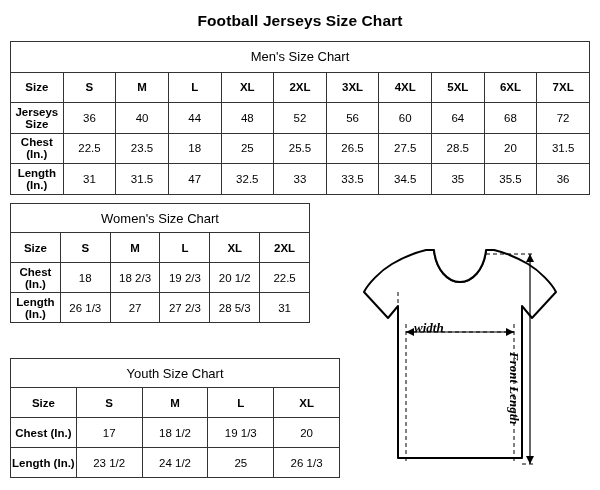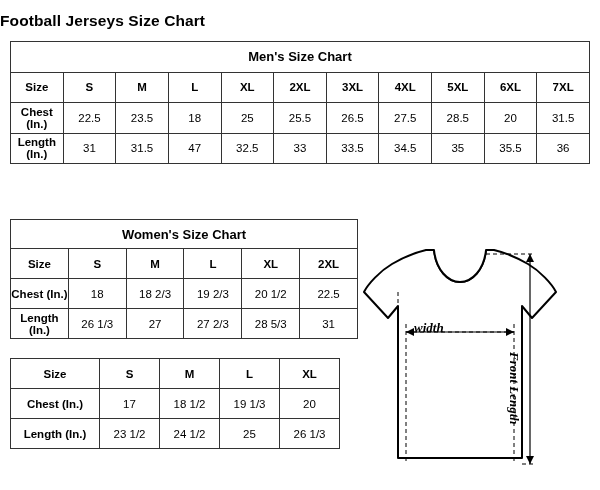--- a/index.html
+++ b/index.html
@@ -9,21 +9,21 @@
   body {
     width: 600px;
     height: 490px;
     background: #ffffff;
     font-family: "Liberation Sans", sans-serif;
     color: #111111;
     overflow: hidden;
     position: relative;
   }
   #page-title {
-    text-align: left;
+    text-align: center;
     font-size: 15.5px;
     font-weight: bold;
     letter-spacing: 0.1px;
     margin: 12px 0 10px 0;
     color: #000000;
   }
   .chart-block {
     position: absolute;
     box-sizing: border-box;
   }
@@ -38,35 +38,35 @@
     text-align: center;
     vertical-align: middle;
     font-size: 11.5px;
     color: #000000;
     font-weight: normal;
     padding: 0;
     height: 29px;
     background: #ffffff;
   }
   table.size-table tr.caption-row td {
-    font-weight: bold;
+    font-weight: normal;
     font-size: 13px;
     height: 28px;
     margin-top: 9px;
   }
   table.size-table tr.header-row td,
   table.size-table td.row-label {
     font-weight: bold;
   }
   
   #mens-chart { left: 10px; top: 41px; width: 580px; }
   #mens-chart td { height: 29.5px; }
   #mens-chart td.row-label { width: 88px; }
   
-  #womens-chart { left: 10px; top: 219px; width: 348px; }
+  #womens-chart { left: 10px; top: 203px; width: 300px; }
   #womens-chart td.row-label { width: 88px; }
   
   #youth-chart { left: 10px; top: 358px; width: 330px; }
   #youth-chart td.row-label { width: 88px; }
 
   
   #jersey-diagram {
     position: absolute;
     left: 354px;
     top: 232px;
@@ -113,20 +113,33 @@
         <td>L</td>
         <td>XL</td>
         <td>2XL</td>
         <td>3XL</td>
         <td>4XL</td>
         <td>5XL</td>
         <td>6XL</td>
         <td>7XL</td>
       </tr>
       <tr>
+        <td class="row-label">Jerseys Size</td>
+        <td>36</td>
+        <td>40</td>
+        <td>44</td>
+        <td>48</td>
+        <td>52</td>
+        <td>56</td>
+        <td>60</td>
+        <td>64</td>
+        <td>68</td>
+        <td>72</td>
+      </tr>
+      <tr>
         <td class="row-label">Chest (In.)</td>
         <td>22.5</td>
         <td>23.5</td>
         <td>18</td>
         <td>25</td>
         <td>25.5</td>
         <td>26.5</td>
         <td>27.5</td>
         <td>28.5</td>
         <td>20</td>
@@ -179,20 +192,23 @@
         <td>28 5/3</td>
         <td>31</td>
       </tr>
     </tbody>
   </table>
 </div>
 
 <div class="chart-block" id="youth-chart">
   <table class="size-table">
     <tbody>
+      <tr class="caption-row">
+        <td colspan="5">Youth Size Chart</td>
+      </tr>
       <tr class="header-row">
         <td class="row-label">Size</td>
         <td>S</td>
         <td>M</td>
         <td>L</td>
         <td>XL</td>
       </tr>
       <tr>
         <td class="row-label">Chest (In.)</td>
         <td>17</td>

